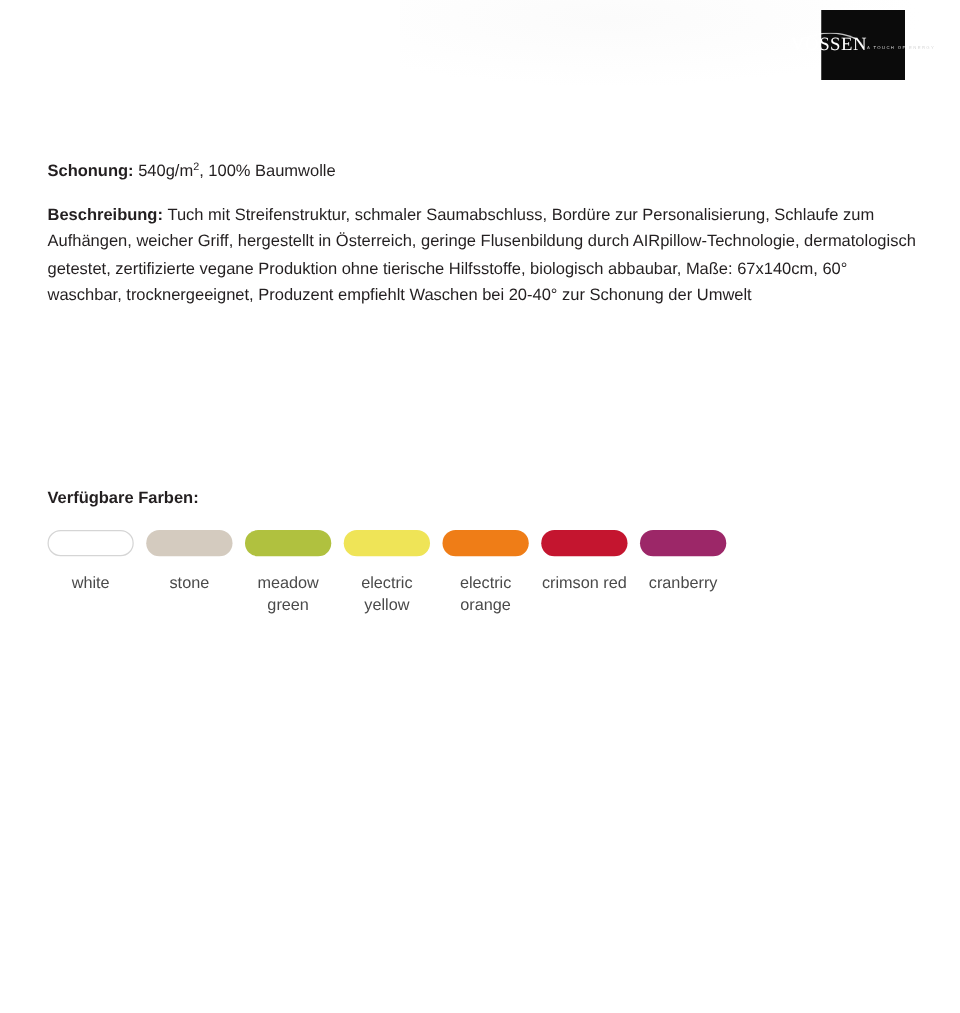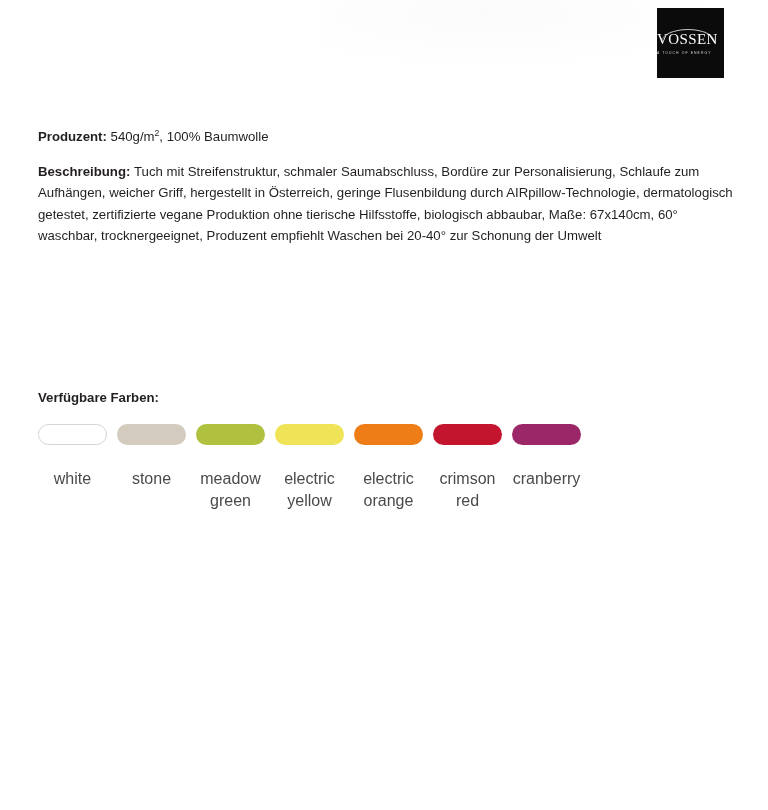--- a/index.html
+++ b/index.html
@@ -24,25 +24,25 @@
     inset: 0;
     background: #ffffff;
   }
 
   
   .brand-logo {
     position: absolute;
     top: 8px;
     left: 657px;
     width: 67px;
-    height: 70px;
+    height: 56px;
     background: #0b0b0b;
     display: flex;
-    flex-direction: column;
-    align-items: flex-start;
+    flex-direction: row;
+    align-items: center;
     justify-content: center;
   }
   .brand-wordmark {
     color: #ffffff;
     font-family: "Liberation Serif", serif;
     font-size: 15px;
     letter-spacing: 0.4px;
     font-weight: 400;
     line-height: 1;
     position: relative;
@@ -140,22 +140,22 @@
   .swatch-chip {
     width: 69px;
     height: 21px;
     border-radius: 11px;
     box-sizing: border-box;
   }
   .swatch-chip.has-outline {
     border: 1px solid #d5d5d5;
   }
   .swatch-label {
-    margin-top: 23px;
-    font-size: 16px;
+    margin-top: 12px;
+    font-size: 13px;
     line-height: 1.38;
     color: #4a4a4a;
     text-align: center;
     max-width: 74px;
   }
 </style>
 </head>
 <body>
 
 <div class="page">
@@ -165,21 +165,21 @@
   <div class="ghost-block ghost-head"></div>
   <div class="ghost-block ghost-mid"></div>
   <div class="ghost-block ghost-mid2"></div>
 
   <div class="brand-logo">
     <div class="brand-wordmark">VOSSEN</div>
     <div class="brand-tagline">A TOUCH OF ENERGY</div>
   </div>
 
   <div class="spec-row row-material">
-    <span class="spec-label">Produzent:</span><span>&nbsp;</span><span class="spec-value">540g/m</span><sup class="unit-sup">2</sup><span class="spec-value">, 100% Baumwolle</span>
+    <span class="spec-label">Schonung:</span><span>&nbsp;</span><span class="spec-value">540g/m</span><sup class="unit-sup">2</sup><span class="spec-value">, 100% Baumwolle</span>
   </div>
 
   <div class="spec-row row-description">
     <span class="spec-label">Beschreibung:</span><span>&nbsp;</span><span class="spec-value">Tuch mit Streifenstruktur, schmaler Saumabschluss, Bordüre zur Personalisierung, Schlaufe zum Aufhängen, weicher Griff, hergestellt in Österreich, geringe Flusenbildung durch AIRpillow-Technologie, dermatologisch getestet, zertifizierte vegane Produktion ohne tierische Hilfsstoffe, biologisch abbaubar, Maße: 67x140cm, 60° waschbar, trocknergeeignet, Produzent empfiehlt Waschen bei 20-40° zur Schonung der Umwelt</span>
   </div>
 
   <div class="colors-heading">Verfügbare Farben:</div>
 
   <div class="swatch-area">
       <div class="swatch-row">

